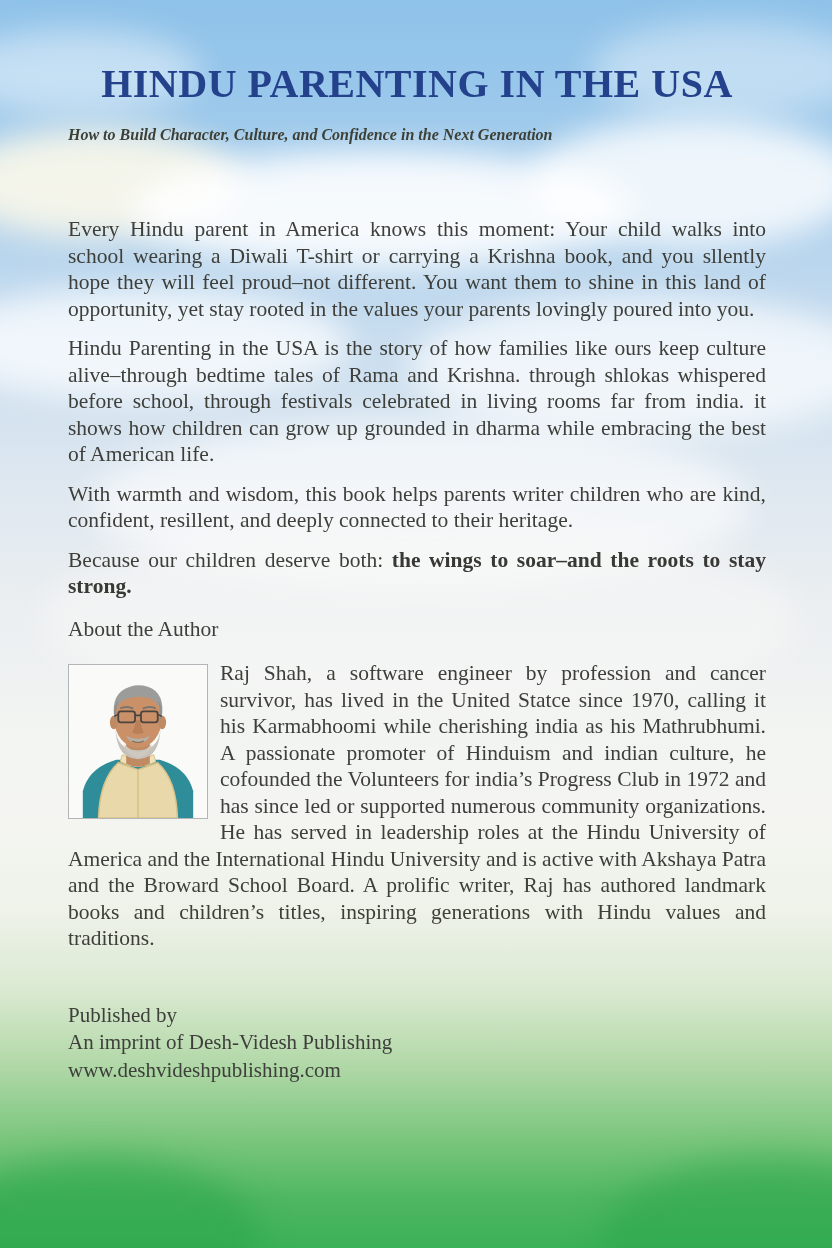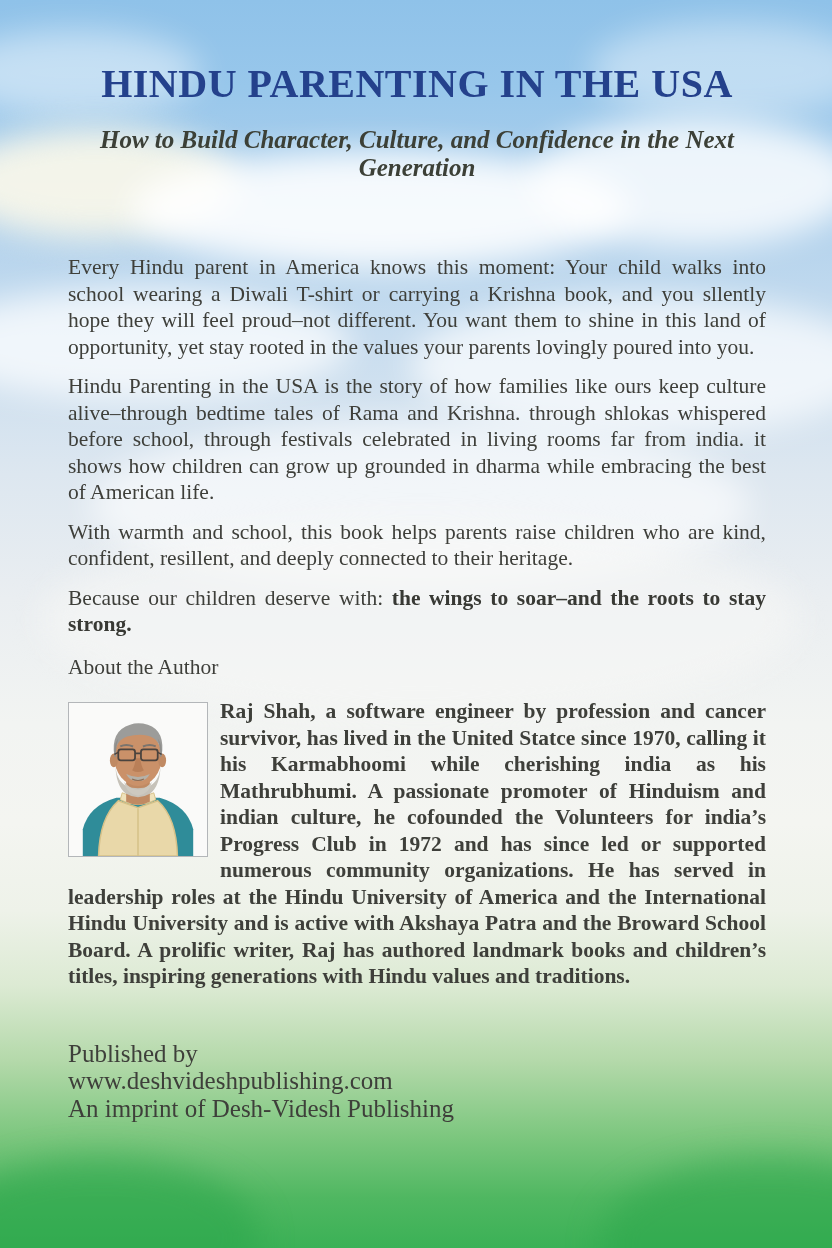--- a/index.html
+++ b/index.html
@@ -39,43 +39,43 @@
   .gb1{left:-60px;bottom:-70px;width:320px;height:160px;background:rgba(42,166,74,.55);}
   .gb2{left:600px;bottom:-80px;width:340px;height:170px;background:rgba(42,166,74,.5);}
 
   .content{position:relative;padding:62px 66px 0 68px;}
   h1.title{
     margin:0;text-align:center;
     font-size:40px;line-height:1.1;font-weight:bold;
     letter-spacing:.5px;color:#24418c;
   }
   .subtitle{
-    margin-top:20px;text-align:center;
+    margin-top:20px;
     font-style:italic;font-weight:bold;
-    font-size:25px;color:#3c4037;
+    font-size:16px;color:#3c4037;
   }
   .body{
     margin-top:72px;
     font-size:21.5px;line-height:26.5px;
     color:#3e3f3a;text-align:justify;
   }
   .body p{margin:0 0 13px 0;}
   .about-heading{font-weight:normal;margin-top:16px !important;}
   .closing b{color:#383934;}
-  .bio{margin-top:18px;font-weight:bold;}
+  .bio{margin-top:18px;}
   .bio::after{content:"";display:block;clear:both;}
   .photo{
     float:left;width:140px;height:155px;
     margin:4px 12px 4px 0;
     border:1px solid #b3b6b9;background:#fafafa;box-sizing:border-box;
   }
   .photo svg{display:block;width:100%;height:100%;}
   .publisher{
     margin-top:50px;
-    font-size:25px;line-height:27.5px;color:#3e3f3a;
+    font-size:21px;line-height:27.5px;color:#3e3f3a;
   }
 </style>
 </head>
 <body>
 
 <div class="cover">
 
   <div class="sky">
     <div class="cloud c7"></div>
     <div class="cloud c8"></div>
@@ -92,22 +92,22 @@
 
   <div class="content">
 
     <h1 class="title">HINDU PARENTING IN THE USA</h1>
 
     <div class="subtitle">How to Build Character, Culture, and Confidence in the Next Generation</div>
 
     <div class="body">
       <p>Every Hindu parent in America knows this moment: Your child walks into school wearing a Diwali T-shirt or carrying a Krishna book, and you sllently hope they will feel proud–not different. You want them to shine in this land of opportunity, yet stay rooted in the values your parents lovingly poured into you.</p>
       <p>Hindu Parenting in the USA is the story of how families like ours keep culture alive–through bedtime tales of Rama and Krishna. through shlokas whispered before school, through festivals celebrated in living rooms far from india. it shows how children can grow up grounded in dharma while embracing the best of American life.</p>
-      <p>With warmth and school, this book helps parents raise children who are kind, confident, resillent, and deeply connected to their heritage.</p>
-      <p class="closing"><span>Because our children deserve with: </span><b>the wings to soar–and the roots to stay strong.</b></p>
+      <p>With warmth and wisdom, this book helps parents writer children who are kind, confident, resillent, and deeply connected to their heritage.</p>
+      <p class="closing"><span>Because our children deserve both: </span><b>the wings to soar–and the roots to stay strong.</b></p>
 
       <p class="about-heading">About the Author</p>
 
       <div class="bio">
         <div class="photo">
           <svg viewBox="0 0 140 155">
             <rect x="0" y="0" width="140" height="155" fill="#fafaf9"></rect>
 
             <path d="M14,155 L14,128 Q20,104 48,96 L92,96 Q120,104 126,128 L126,155 Z" fill="#2f8c99"></path>
 
@@ -146,19 +146,19 @@
 
             <path d="M52,44 Q58,41 65,44" stroke="#7a746e" stroke-width="2" fill="none"></path>
             <path d="M75,44 Q82,41 88,44" stroke="#7a746e" stroke-width="2" fill="none"></path>
           </svg>
         </div>
         <span>Raj Shah, a software engineer by profession and cancer survivor, has lived in the United Statce since 1970, calling it his Karmabhoomi while cherishing india as his Mathrubhumi. A passionate promoter of Hinduism and indian culture, he cofounded the Volunteers for india’s Progress Club in 1972 and has since led or supported numerous community organizations. He has served in leadership roles at the Hindu University of America and the International Hindu University and is active with Akshaya Patra and the Broward School Board. A prolific writer, Raj has authored landmark books and children’s titles, inspiring generations with Hindu values and traditions.</span>
       </div>
 
       <div class="publisher">
         <div>Published by</div>
+        <div>An imprint of Desh-Videsh Publishing</div>
         <div>www.deshvideshpublishing.com</div>
-        <div>An imprint of Desh-Videsh Publishing</div>
       </div>
     </div>
 
   </div>
 </div>
 
 </body></html>

